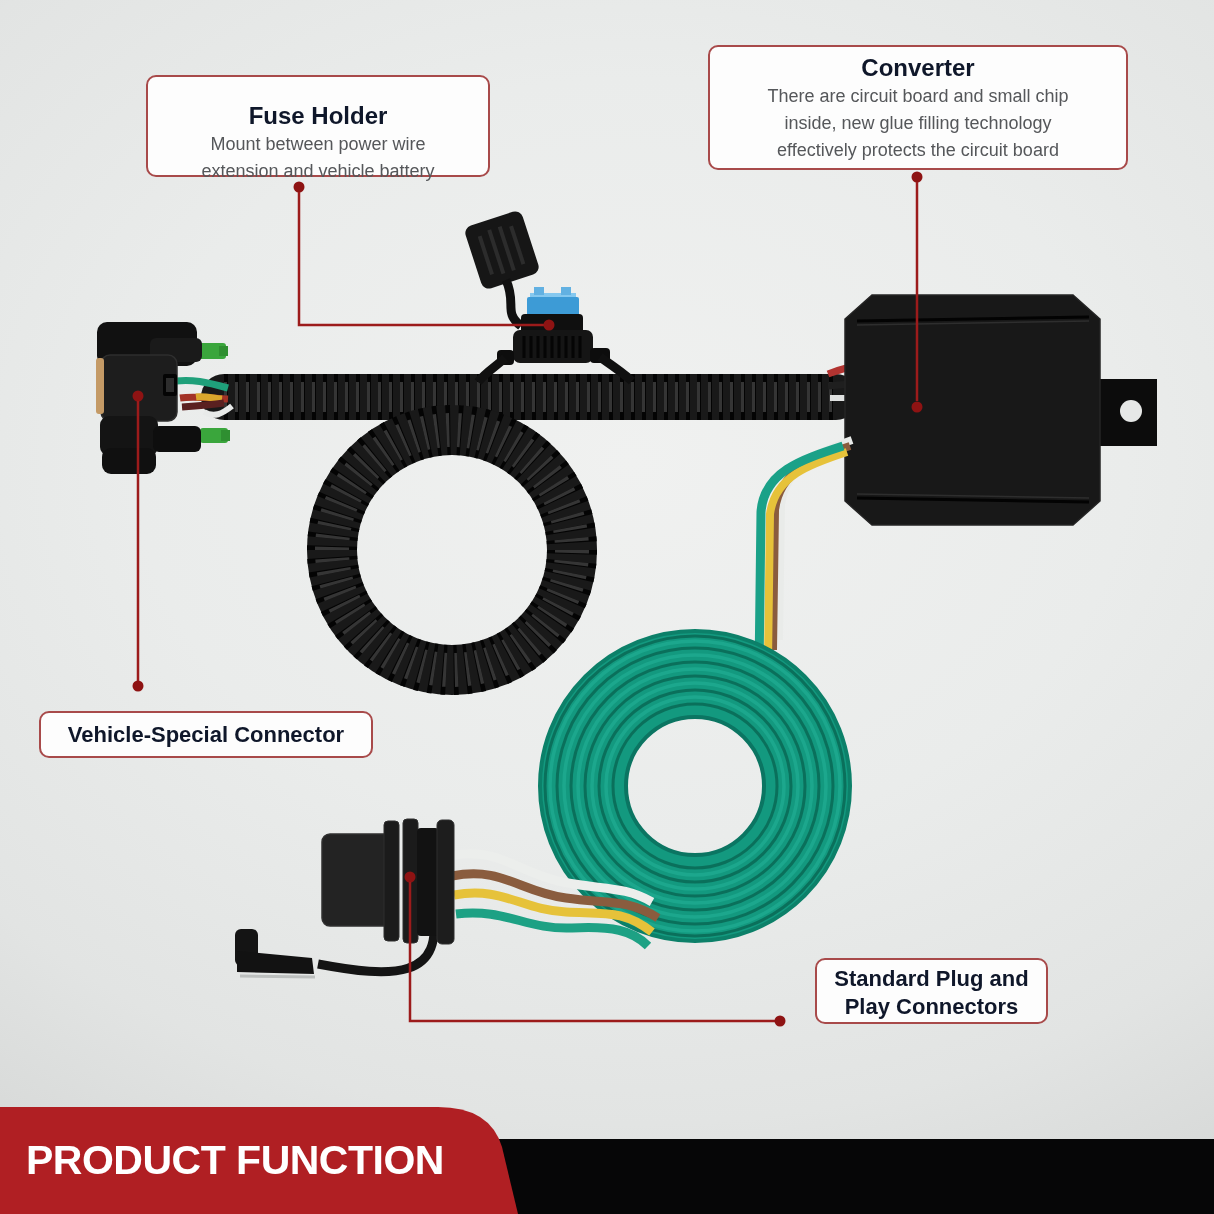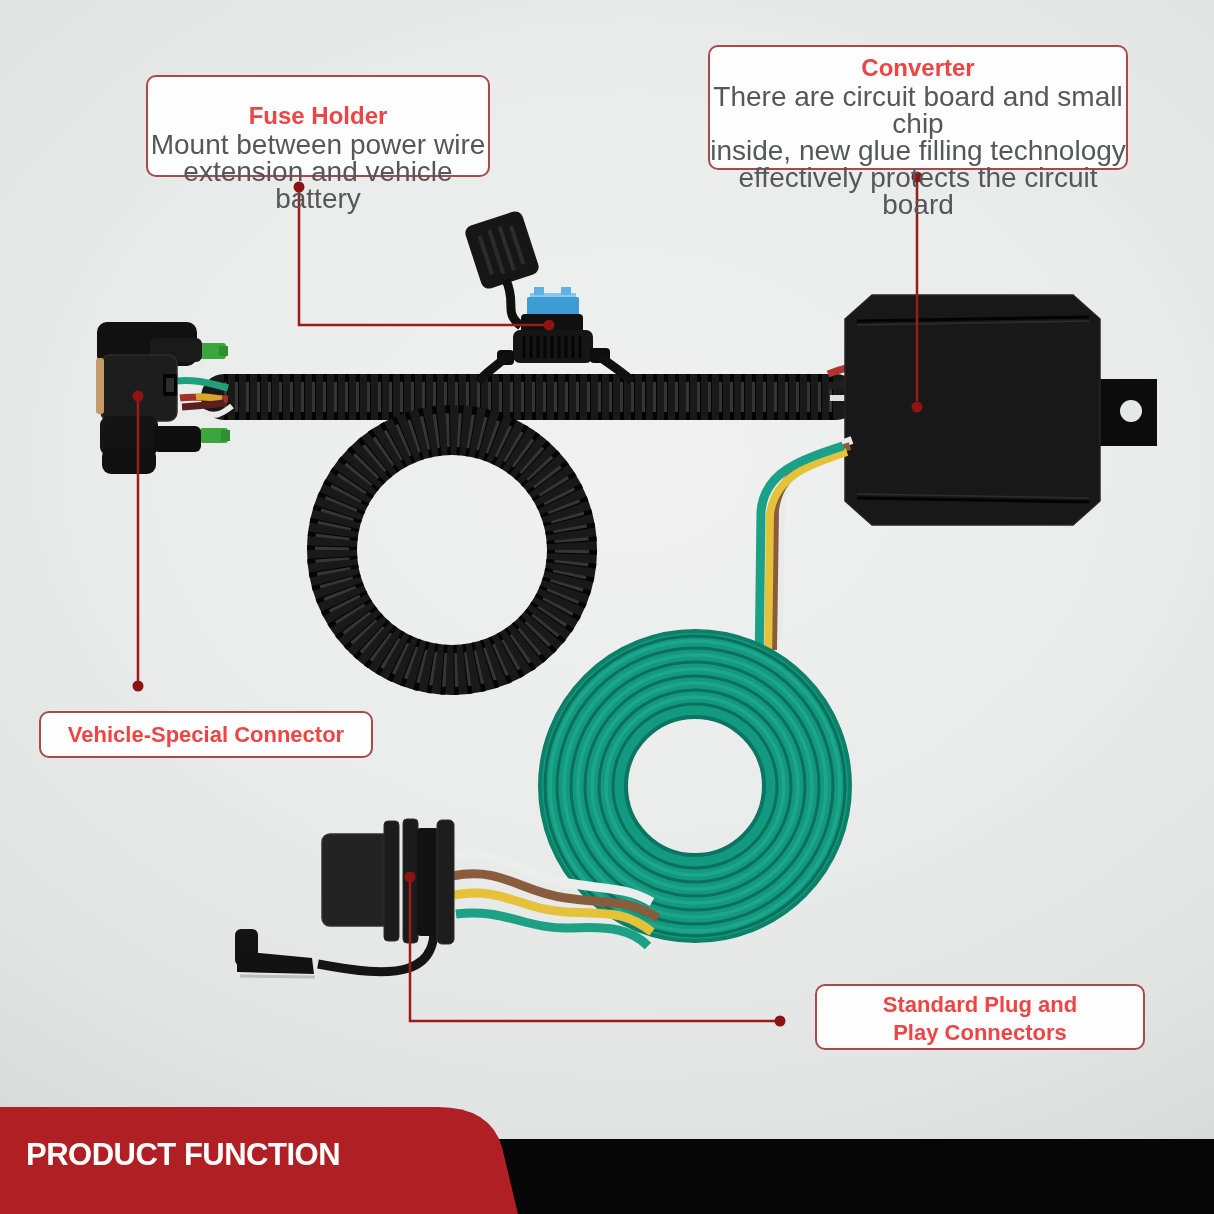--- a/index.html
+++ b/index.html
@@ -3,30 +3,30 @@
 <meta charset="utf-8">
 <style>
   html,body{margin:0;padding:0;}
   body{width:1214px;height:1214px;overflow:hidden;font-family:"Liberation Sans", sans-serif;}
   .stage{position:relative;width:1214px;height:1214px;
          background:radial-gradient(1100px 850px at 52% 38%, #f0f1f0 0%, #eaecEB 45%, #e2e4e3 78%, #d6d8d7 100%);}
   svg.scene{position:absolute;left:0;top:0;z-index:1;}
   .black-bar{position:absolute;left:0;top:1139px;width:1214px;height:75px;background:#060607;z-index:2;}
   svg.banner-shape{position:absolute;left:0;top:1103px;z-index:3;}
   .banner-label{position:absolute;left:26px;top:1137px;z-index:4;color:#ffffff;
-                font-size:31px;font-weight:bold;letter-spacing:-0.5px;white-space:nowrap;}
+                font-size:41px;font-weight:bold;letter-spacing:-0.5px;white-space:nowrap;}
   .callout{position:absolute;box-sizing:border-box;background:#fdfdfd;border:2px solid #a84a4a;
            border-radius:10px;text-align:center;z-index:5;}
-  .callout .title{color:#ef4444;font-weight:bold;font-size:24px;line-height:30px;}
-  .callout .body{color:#55575a;font-size:28px;line-height:27px;white-space:pre-line;}
+  .callout .title{color:#0f172a;font-weight:bold;font-size:24px;line-height:30px;}
+  .callout .body{color:#55575a;font-size:18px;line-height:27px;white-space:pre-line;}
   .callout.fuse{left:146px;top:75px;width:344px;height:102px;padding-top:24px;}
   .callout.converter{left:708px;top:45px;width:420px;height:125px;padding-top:6px;}
   .callout.vehicle{left:39px;top:711px;width:334px;height:47px;display:flex;align-items:center;justify-content:center;}
   .callout.vehicle .title{font-size:22px;line-height:26px;}
-  .callout.plug{left:815px;top:984px;width:330px;height:66px;padding-top:5px;}
+  .callout.plug{left:815px;top:958px;width:233px;height:66px;padding-top:5px;}
   .callout.plug .title{font-size:22px;line-height:28px;white-space:pre-line;}
 </style>
 </head>
 <body>
 
 <div class="stage">
 
   <svg class="scene" width="1214" height="1214" viewBox="0 0 1214 1214">
 
     <g>

